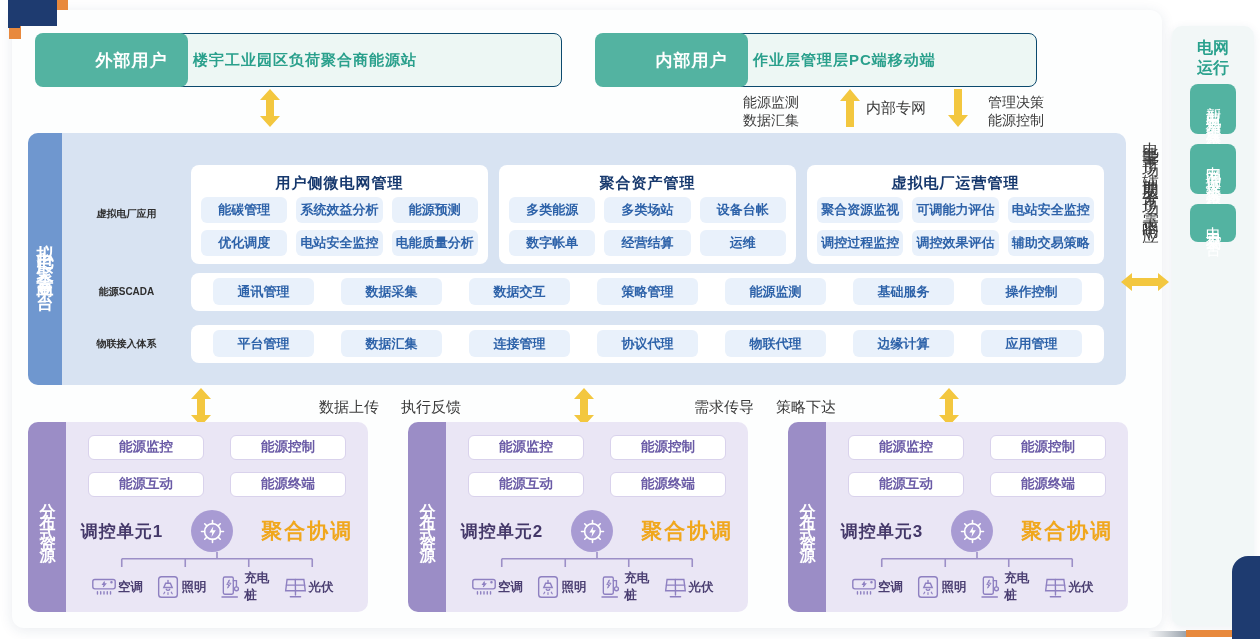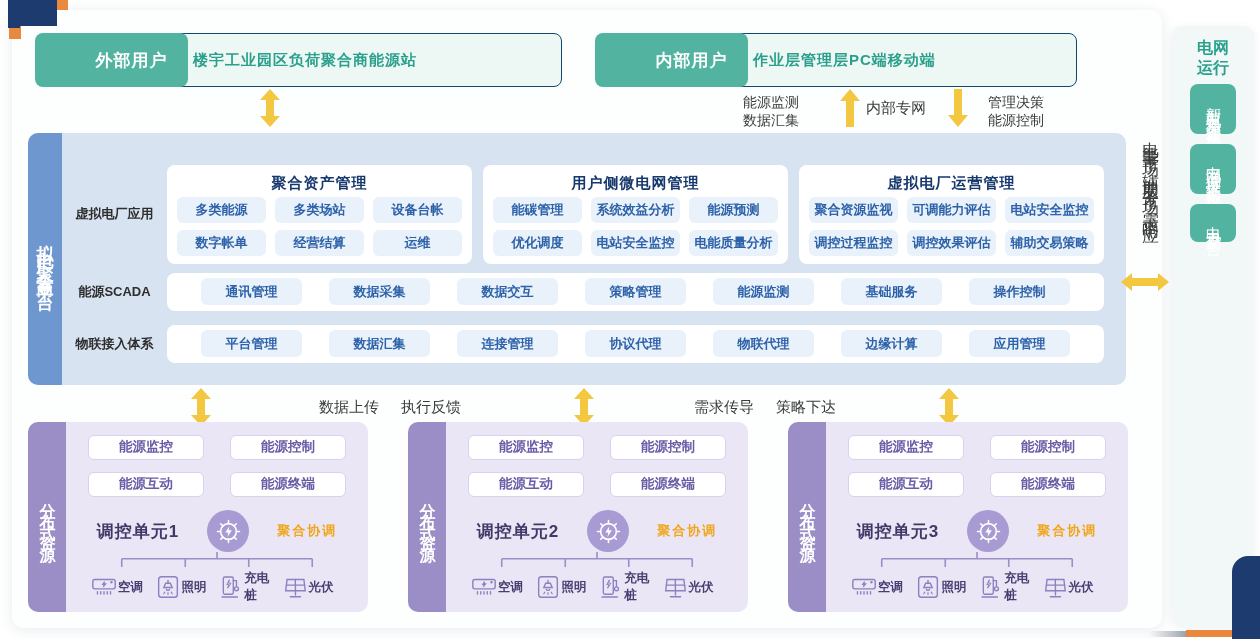--- a/index.html
+++ b/index.html
@@ -39,22 +39,22 @@
   svg{display:block;}
 
   
   #platform{left:16px;top:123px;width:1098px;height:252px;background:#D8E3F2;
     border-radius:10px;display:flex;}
   .p-sidebar{width:34px;background:#6F97CF;border-radius:10px 0 0 10px;color:#fff;
     font-weight:700;font-size:17px;display:flex;align-items:center;justify-content:center;}
   .p-sidebar .v-text{letter-spacing:7px;}
   .p-body{flex:1;display:flex;flex-direction:column;padding:32px 22px 10px 0;}
   .p-row{display:flex;align-items:stretch;}
-  .row-label{width:105px;display:flex;align-items:center;justify-content:center;
-    color:#2E2E2E;font-size:13px;font-weight:600;}
+  .row-label{width:129px;display:flex;align-items:center;justify-content:center;
+    color:#2E2E2E;font-size:10px;font-weight:600;}
   .apps-row{height:106px;margin-bottom:9px;}
   .wide-row{height:41px;margin-bottom:14px;}
   .groups{flex:1;display:flex;gap:11px;}
   .group-box{flex:1;background:#fff;border-radius:8px;padding:7px 10px 8px;
     display:flex;flex-direction:column;}
   .group-title{text-align:center;color:#16386D;font-weight:700;font-size:15px;
     height:22px;line-height:22px;letter-spacing:1px;}
   .group-grid{flex:1;display:grid;grid-template-columns:repeat(3,1fr);gap:7px 9px;margin-top:3px;}
   .chip{background:#E9F1FB;border-radius:6px;color:#2D62A9;font-weight:700;font-size:13px;
     display:flex;align-items:center;justify-content:center;}
@@ -71,21 +71,21 @@
   .res-sidebar{width:38px;background:#9B8DC6;border-radius:10px 0 0 10px;color:#fff;
     font-weight:700;font-size:16px;display:flex;align-items:center;justify-content:center;}
   .res-sidebar .v-text{letter-spacing:11px;}
   .res-panel{flex:1;background:#EAE6F5;border-radius:0 10px 10px 0;
     padding:13px 14px 5px;display:flex;flex-direction:column;}
   .res-chips{display:grid;grid-template-columns:1fr 1fr;gap:12px 26px;padding:0 8px;height:65px;}
   .res-chip{background:#fff;border:1px solid #D9D2EC;border-radius:6px;color:#6A5BA6;
     font-weight:700;font-size:13.5px;display:flex;align-items:center;justify-content:center;}
   .unit-row{height:41px;margin-top:14px;display:flex;align-items:center;justify-content:center;gap:28px;}
   .unit-label{color:#433768;font-weight:800;font-size:17px;letter-spacing:1px;}
-  .agg-label{color:#F0A71D;font-weight:800;font-size:13px;letter-spacing:2px;}
+  .agg-label{color:#F0A71D;font-weight:800;font-size:21px;letter-spacing:2px;}
   .gear-badge{width:42px;height:42px;border-radius:50%;background:#A89BD3;
     display:flex;align-items:center;justify-content:center;}
   .connector{height:16px;margin:0 10px;}
   .device-row{height:42px;display:flex;padding:0 10px;}
   .device-cell{flex:1;display:flex;flex-direction:row;align-items:center;}
   .device-label{font-size:12.5px;font-weight:700;color:#4A3E71;margin-top:0px;}
 
   
   #markets{left:1120px;top:118px;width:38px;display:flex;flex-direction:column;
     gap:8px;align-items:center;z-index:3;}
@@ -112,21 +112,21 @@
 
   <div class="user-group" style="left:23px;top:23px;width:527px;">
     <div class="user-title">外部用户</div>
     <div class="user-tabs">
         <div class="tab-item">楼宇</div>
         <div class="tab-item">工业园区</div>
         <div class="tab-item">负荷聚合商</div>
         <div class="tab-item">能源站</div>
       </div>
   </div>
-  <div class="user-group" style="left:583px;top:23px;width:482px;">
+  <div class="user-group" style="left:583px;top:23px;width:442px;">
     <div class="user-title">内部用户</div>
     <div class="user-tabs">
         <div class="tab-item">作业层</div>
         <div class="tab-item">管理层</div>
         <div class="tab-item">PC端</div>
         <div class="tab-item">移动端</div>
       </div>
   </div>
 
   <div class="abs" style="left:246px;top:79px;">
@@ -153,40 +153,40 @@
 能源控制</div>
 
   <div id="platform" class="abs">
     <div class="p-sidebar">
       <div class="v-text">拟电厂聚合商平台</div>
     </div>
     <div class="p-body">
       <div class="p-row apps-row">
         <div class="row-label">虚拟电厂应用</div>
         <div class="groups">
+          <div class="group-box">
+            <div class="group-title">用户侧微电网管理</div>
+            <div class="group-grid">
+                <div class="chip">能碳管理</div>
+                <div class="chip">系统效益分析</div>
+                <div class="chip">能源预测</div>
+                <div class="chip">优化调度</div>
+                <div class="chip">电站安全监控</div>
+                <div class="chip">电能质量分析</div>
+              </div>
+          </div>
           <div class="group-box">
             <div class="group-title">聚合资产管理</div>
             <div class="group-grid">
                 <div class="chip">多类能源</div>
                 <div class="chip">多类场站</div>
                 <div class="chip">设备台帐</div>
                 <div class="chip">数字帐单</div>
                 <div class="chip">经营结算</div>
                 <div class="chip">运维</div>
-              </div>
-          </div>
-          <div class="group-box">
-            <div class="group-title">用户侧微电网管理</div>
-            <div class="group-grid">
-                <div class="chip">能碳管理</div>
-                <div class="chip">系统效益分析</div>
-                <div class="chip">能源预测</div>
-                <div class="chip">优化调度</div>
-                <div class="chip">电站安全监控</div>
-                <div class="chip">电能质量分析</div>
               </div>
           </div>
           <div class="group-box">
             <div class="group-title">虚拟电厂运营管理</div>
             <div class="group-grid">
                 <div class="chip">聚合资源监视</div>
                 <div class="chip">可调能力评估</div>
                 <div class="chip">电站安全监控</div>
                 <div class="chip">调控过程监控</div>
                 <div class="chip">调控效果评估</div>

